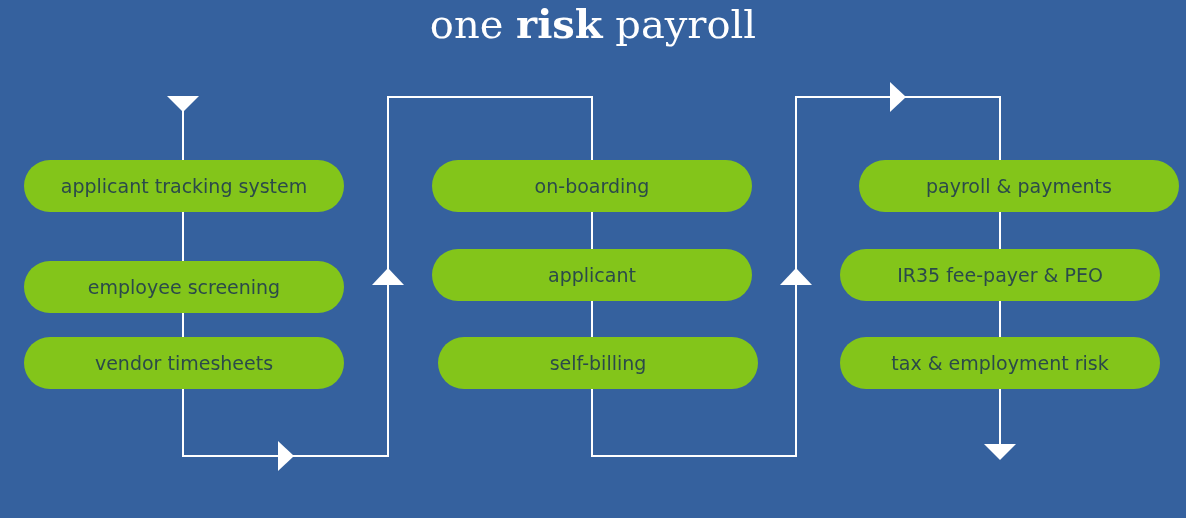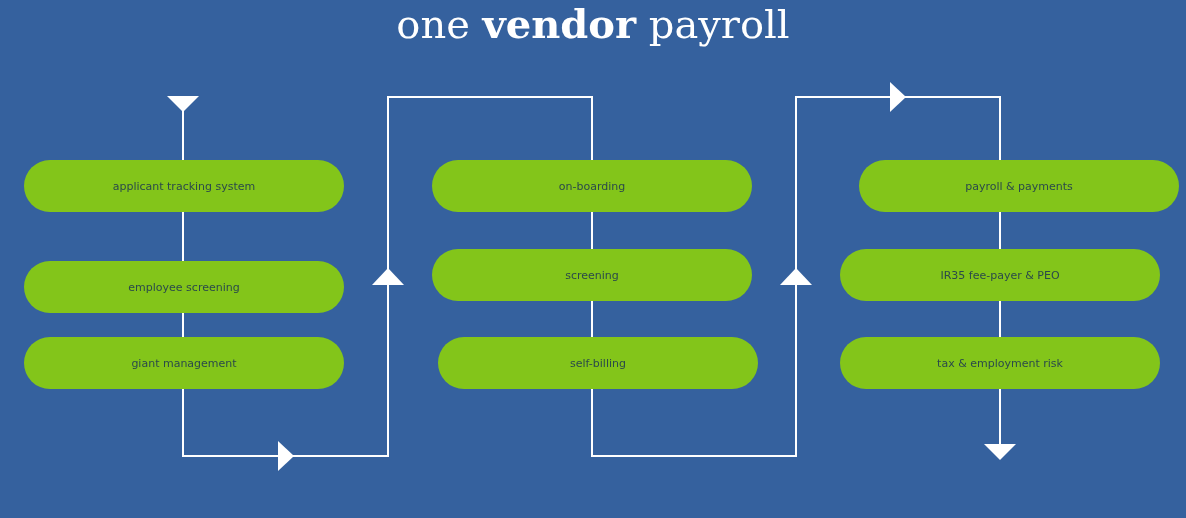--- a/index.html
+++ b/index.html
@@ -12,58 +12,58 @@
     position: absolute; left: 0; width: 1186px; top: -4px;
     text-align: center; color: #ffffff;
     font-family: "DejaVu Serif", serif; font-size: 40px; line-height: 56px;
   }
   .title b { font-weight: bold; }
   svg.flow { position: absolute; left: 0; top: 0; }
   .pill {
     position: absolute; width: 320px; height: 52px; border-radius: 26px;
     background: #83c51a; color: #2b4a4a;
     display: flex; align-items: center; justify-content: center;
-    font-family: "DejaVu Sans", sans-serif; font-size: 11px;
+    font-family: "DejaVu Sans", sans-serif; font-size: 19px;
     cursor: pointer;
   }
 </style>
 </head>
 <body>
 
 <div class="title">
   <span>one</span>
-  <b>vendor</b>
+  <b>risk</b>
   <span>payroll</span>
 </div>
 
 <svg class="flow" width="1186" height="518">
   <polyline points="183,104 183,456 388,456 388,97 592,97 592,456 796,456 796,97 1000,97 1000,452" fill="none" stroke="#ffffff" stroke-width="2"></polyline>
   <polygon points="167,96 199,96 183,112" fill="#ffffff"></polygon>
   <polygon points="278,441 278,471 294,456" fill="#ffffff"></polygon>
   <polygon points="372,285 404,285 388,268" fill="#ffffff"></polygon>
   <polygon points="780,285 812,285 796,268" fill="#ffffff"></polygon>
   <polygon points="890,82 890,112 906,97" fill="#ffffff"></polygon>
   <polygon points="984,444 1016,444 1000,460" fill="#ffffff"></polygon>
 </svg>
 
 <div class="pill" style="left:24px;top:160px;">
     <span>applicant tracking system</span>
   </div>
 <div class="pill" style="left:24px;top:249px;margin-top:12px;">
     <span>employee screening</span>
   </div>
 <div class="pill" style="left:24px;top:337px;">
-    <span>giant management</span>
+    <span>vendor timesheets</span>
   </div>
 
 <div class="pill" style="left:432px;top:160px;text-align:center;">
     <span>on-boarding</span>
   </div>
 <div class="pill" style="left:432px;top:249px;">
-    <span>screening</span>
+    <span>applicant</span>
   </div>
 <div class="pill" style="left:438px;top:337px;">
     <span>self-billing</span>
   </div>
 
 <div class="pill" style="left:859px;top:160px;">
     <span>payroll &amp; payments</span>
   </div>
 <div class="pill" style="left:840px;top:249px;">
     <span>IR35 fee-payer &amp; PEO</span>

